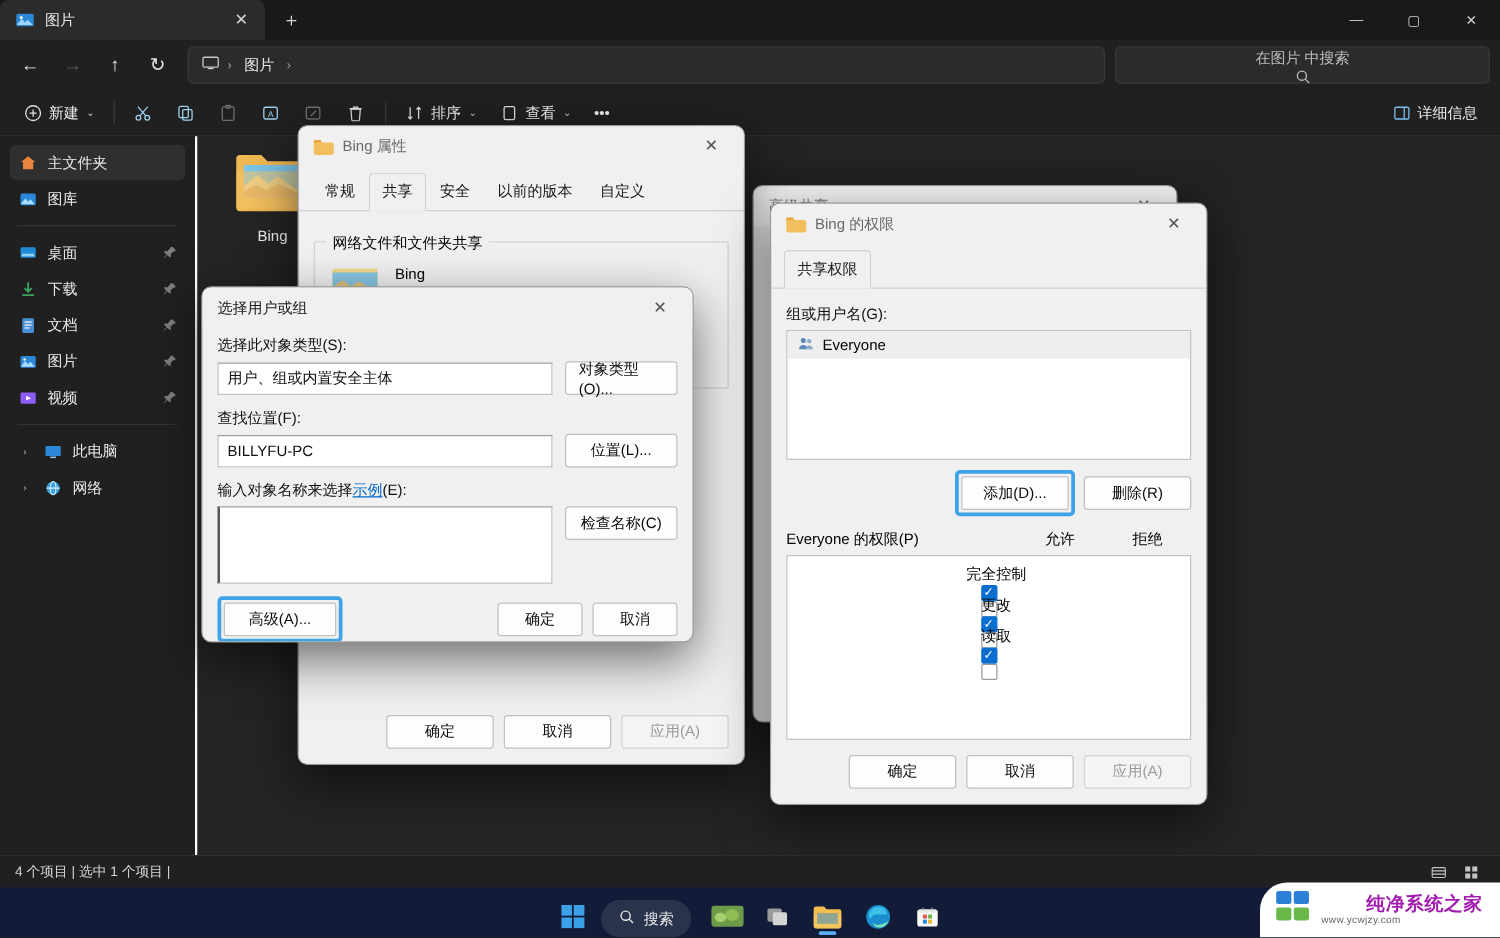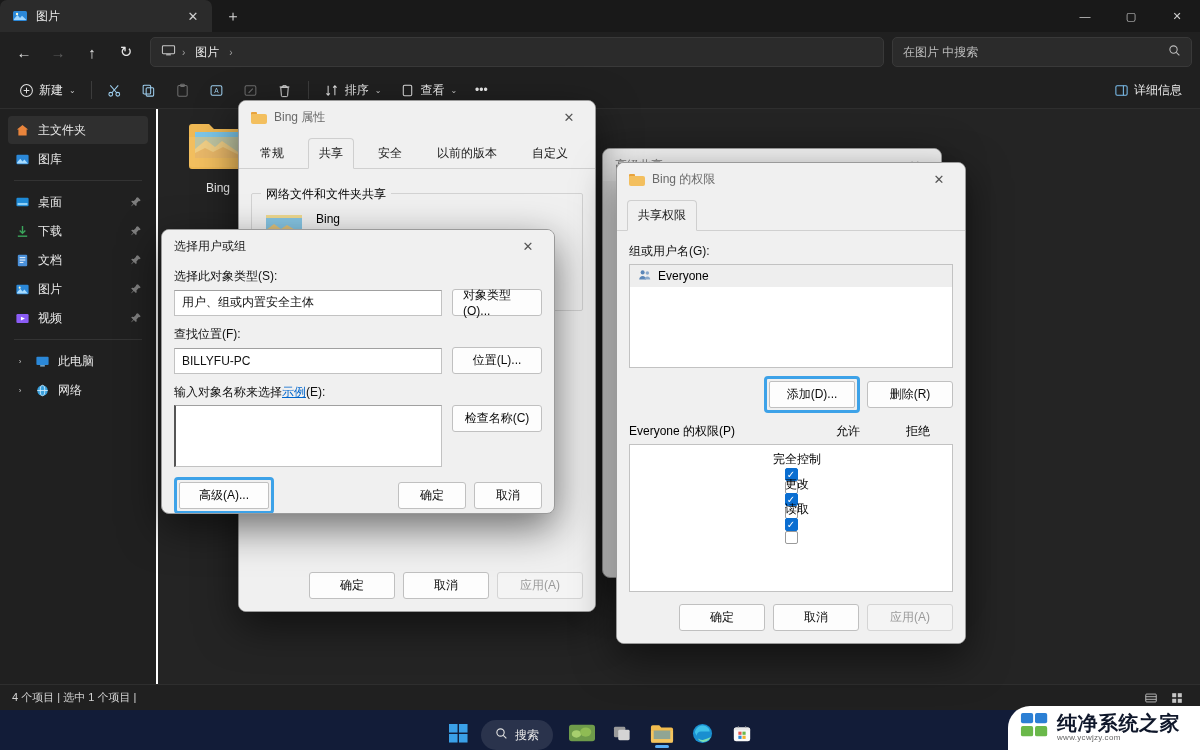--- a/index.html
+++ b/index.html
@@ -54,21 +54,21 @@
   .addressbar {
     flex:1; height:30px; background:#2b2b2b; border:1px solid #393939; border-radius:5px;
     margin-left:6px; display:flex; align-items:center; padding:0 10px; gap:6px;
     font-size:12px; color:#e8e8e8;
   }
   .crumb { font-size:12px; color:#eaeaea; padding:2px 4px; border-radius:3px;}
   .crumb-sep { color:#a0a0a0; font-size:10px; }
   .searchbox {
     width:300px; height:30px; background:#2b2b2b; border:1px solid #393939;
     border-radius:5px; margin-left:6px; display:flex; align-items:center;
-    padding:0 10px; font-size:12px; color:#bdbdbd; justify-content:space-between;
+    padding:0 10px; font-size:12px; color:#bdbdbd; justify-content:space-between;flex-direction:column;
   }
 
   
   .toolbar {
     height:36px; flex:0 0 36px; display:flex; align-items:center;
     padding:0 10px; gap:2px; background:#202020;
   }
   .tb-item {
     height:28px; border-radius:5px; display:flex; align-items:center;
     gap:5px; padding:0 8px; font-size:12px; color:#eaeaea;
@@ -144,21 +144,21 @@
     display:inline-flex;
   }
   .btn-hl > .btn { border-radius:2px; }
   .group {
     border:1px solid #d2d2d2; border-radius:2px; position:relative;
     padding:14px 12px 12px; margin-top:10px;
   }
   .group > .glabel {
     position:absolute; top:-8px; left:9px; background:#f0f0f0; padding:0 5px; font-size:12px;
   }
-  .tabstrip { display:flex; gap:13px; padding:0 10px; margin-top:4px; border-bottom:1px solid #d0d0d0; }
+  .tabstrip { display:flex; gap:0; padding:0 10px; margin-top:4px; border-bottom:1px solid #d0d0d0; }
   .tabi {
     padding:6px 10px 6px; font-size:12px; color:#1a1a1a; border:1px solid transparent;
     border-bottom:none; position:relative; top:1px; border-radius:4px 4px 0 0;
   }
   .tabi.active { background:#f0f0f0; border-color:#cfcfcf; border-bottom:1px solid #f0f0f0; }
   .listbox { background:#fff; border:1px solid #c2c2c2; }
   .list-row { height:22px; display:flex; align-items:center; gap:6px; padding:0 8px; font-size:12px; }
   .perm-head { display:flex; font-size:12px; margin:10px 0 4px; }
   .perm-head .ph-l { flex:1; }
   .perm-head .ph-c { width:70px; text-align:center; }
@@ -193,21 +193,21 @@
   .tray {
     position:absolute; right:6px; top:0; height:40px; display:flex; align-items:center;
     gap:10px; font-size:12px; color:#e9e9e9; padding-right:6px;
   }
   .watermark {
     position:absolute; right:0; bottom:0; height:44px; width:192px;
     background:#fff; border-radius:22px 0 0 0; display:flex; align-items:center;
     gap:7px; padding-left:12px;
   }
   .wm-text { display:flex; flex-direction:column; line-height:1.05; }
-  .wm-main { font-size:20px; font-weight:bold; color:#0f172a; letter-spacing:.5px;}
+  .wm-main { font-size:15px; font-weight:bold; color:#a21caf; letter-spacing:.5px;margin-left:36px;}
   .wm-sub { font-size:8px; color:#666; letter-spacing:.3px;}
 </style>
 </head>
 <body>
 
 <div id="explorer">
 
   <div class="titlebar">
     <div class="tab">
       <span class="tab-icon">

